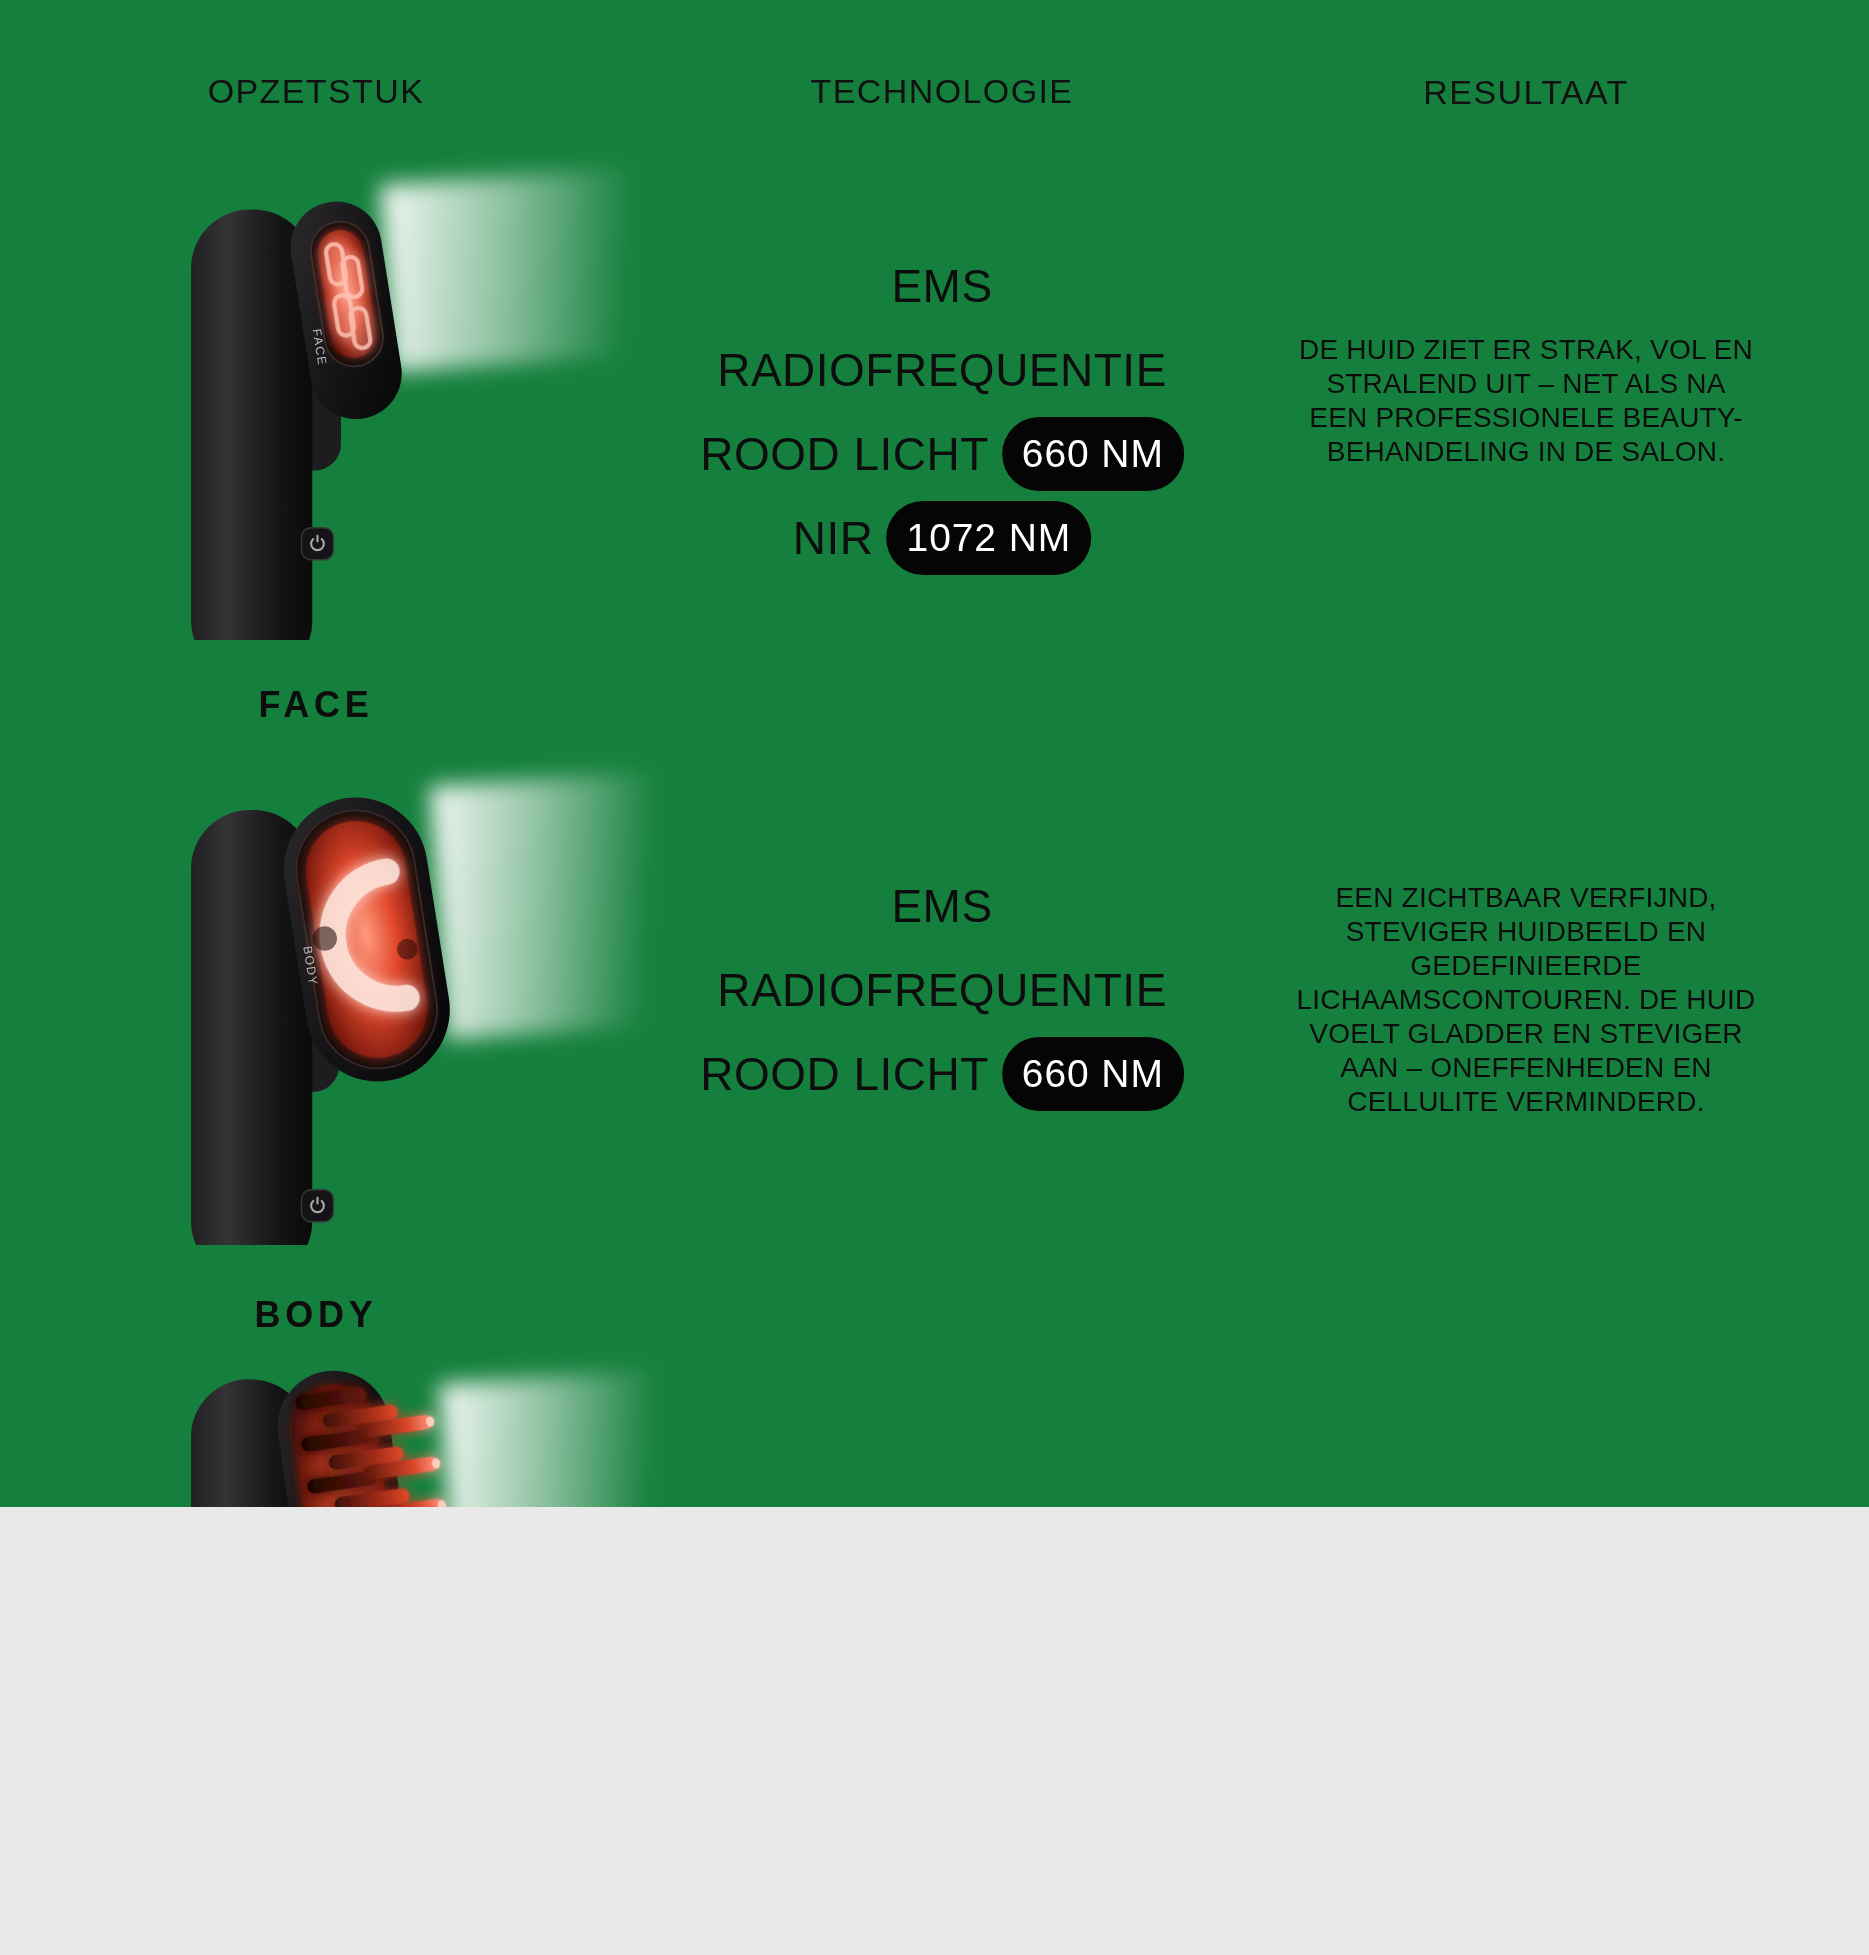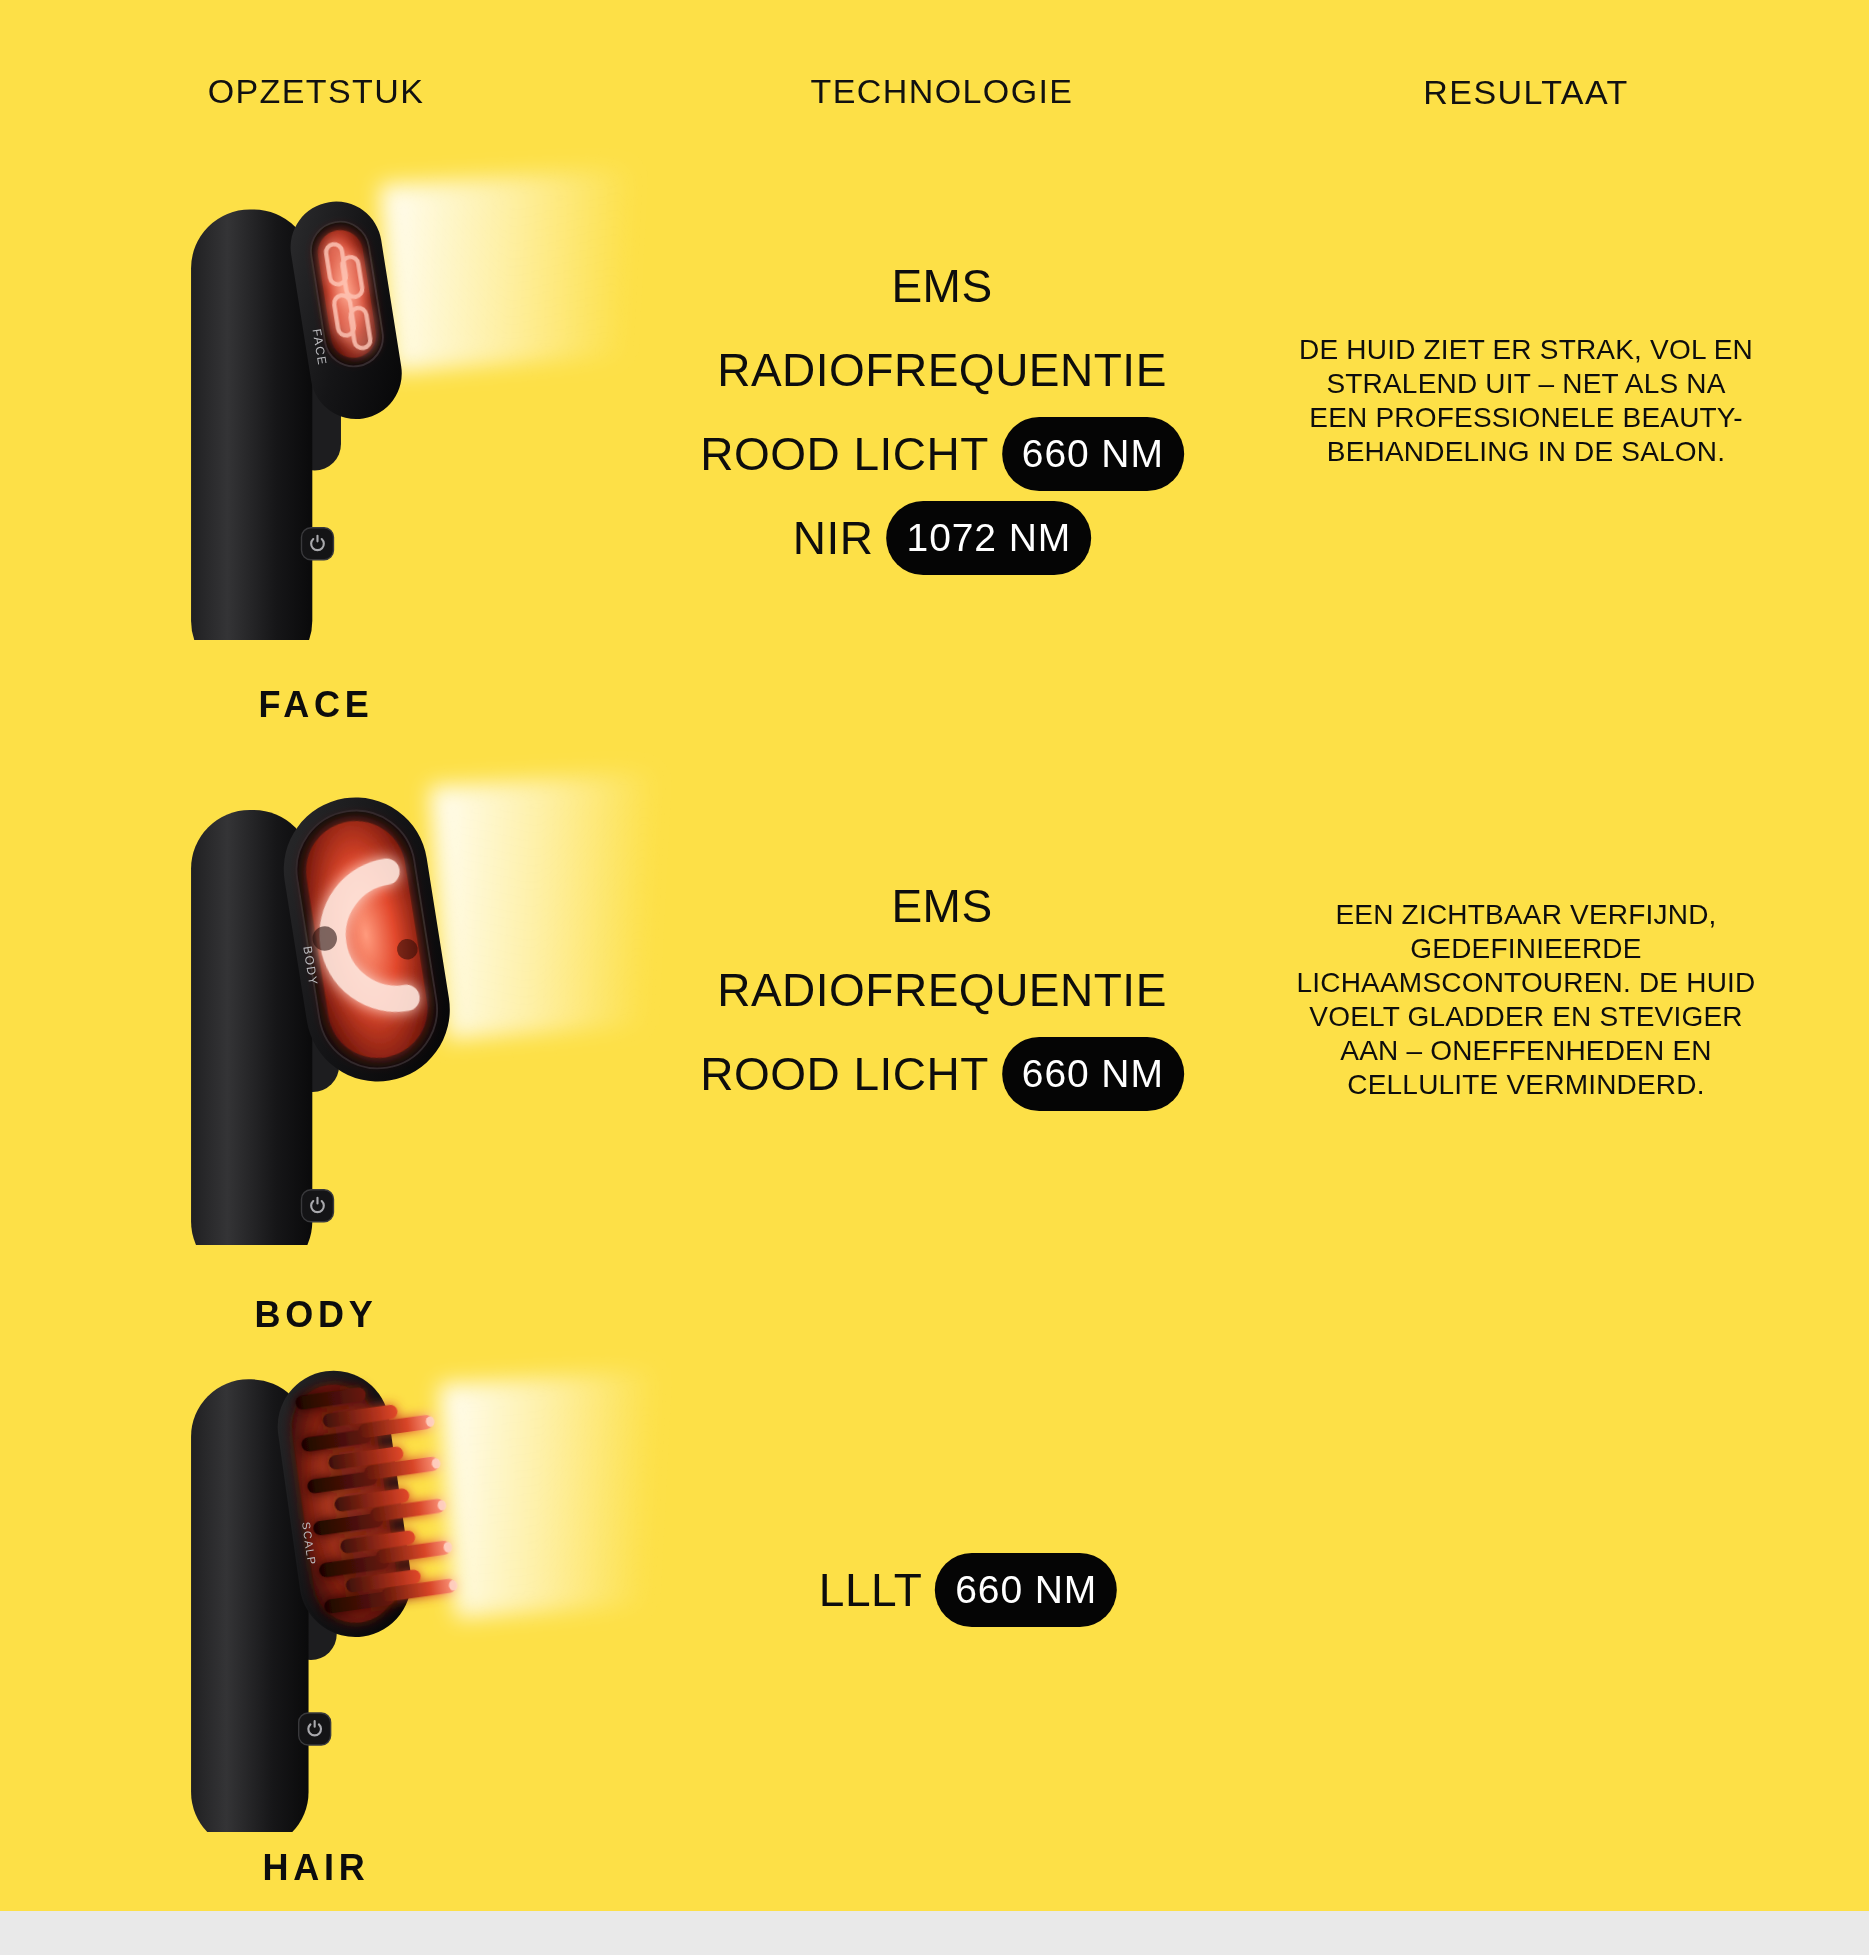--- a/index.html
+++ b/index.html
@@ -1,20 +1,20 @@
 <!DOCTYPE html>
 <html style="font-size:7.5px"><head>
 <meta charset="utf-8">
 <style>
   html,body{margin:0;padding:0;}
   body{background:#e9e9e9;}
   .canvas{
     position:relative;
-    width:1870px;height:1911px;
-    background:#fde047;
+    width:1870px;height:1507px;
+    background:#15803d;
     overflow:hidden;
     font-family:"Liberation Sans", sans-serif;
     color:#0d0d0d;
   }
   .col-header{
     position:absolute;
     transform:translate(-50%,-50%);
     font-size:34px;
     font-weight:400;
     letter-spacing:1.4px;
@@ -224,20 +224,21 @@
     <div class="tech-line">EMS</div>
     <div class="tech-line">RADIOFREQUENTIE</div>
     <div class="tech-line">
       <span>ROOD LICHT</span>
       <span class="pill">660 NM</span>
     </div>
   </div>
 
   <div class="result" style="left:1526px;top:1000px">
     <div>EEN ZICHTBAAR VERFIJND,</div>
+    <div>STEVIGER HUIDBEELD EN</div>
     <div>GEDEFINIEERDE</div>
     <div>LICHAAMSCONTOUREN. DE HUID</div>
     <div>VOELT GLADDER EN STEVIGER</div>
     <div>AAN – ONEFFENHEDEN EN</div>
     <div>CELLULITE VERMINDERD.</div>
   </div>
 
   <div class="beam" style="left:447px;top:1375px;width:254px;height:235px"></div>
 
   <svg class="device" style="left:184px;top:1361px" width="282" height="471" viewBox="0 0 600 1000">

